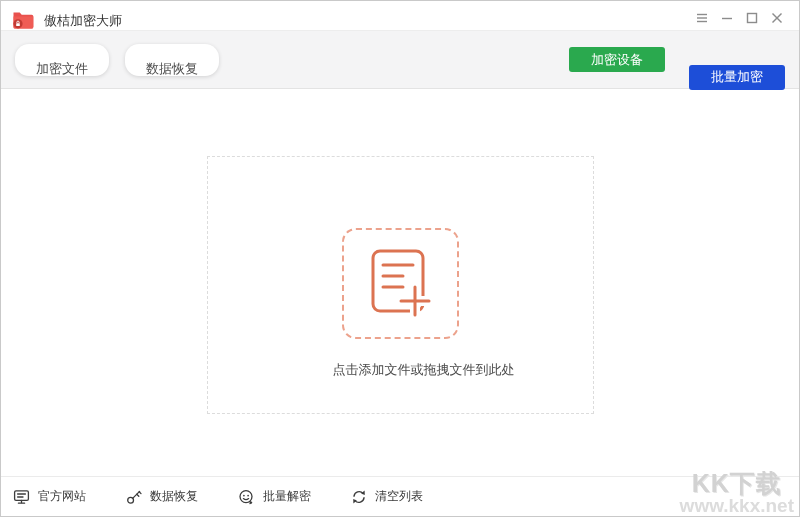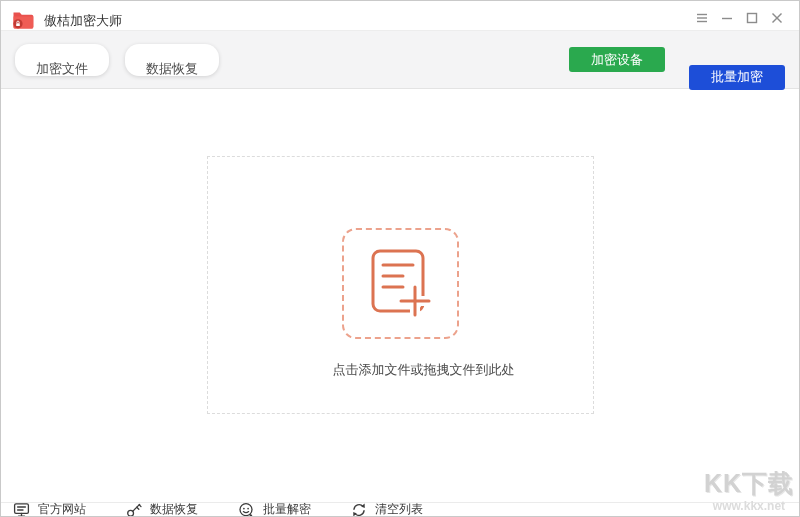--- a/index.html
+++ b/index.html
@@ -40,34 +40,34 @@
   .dropzone-outer { position:absolute; left:206px; top:66px; width:387px; height:258px;
                     border:1px dashed #dcdcdc; }
   .dropzone-inner { position:absolute; left:341px; top:138px; width:117px; height:111px;
                     border:2px dashed #eca28c; border-radius:14px;
                     display:flex; align-items:center; justify-content:center;
                     cursor:pointer; background:#fff; }
   .drop-hint { position:absolute; left:0; right:0; top:271px; text-align:center;
                font-size:13px; color:#4a4a4a;padding-left:47px; }
 
   
-  .footer { position:absolute; left:0; right:0; bottom:0; height:14px;
+  .footer { position:absolute; left:0; right:0; bottom:0; height:40px;
             background:#fff; border-top:1px solid #ebebeb;
             display:flex; align-items:center; padding-left:12px; }
   .footer-item { display:flex; align-items:center; margin-right:40px; cursor:pointer; }
   .footer-item svg { stroke:#3c3c3c; }
   .footer-label { font-size:12px; color:#3a3a3a; margin-left:8px; }
 
   
   .watermark { position:absolute; right:5px; bottom:2px; text-align:center;
                pointer-events:none; z-index:5; }
   .watermark-logo { font-size:25px; font-weight:bold; color:#d2d2d2;
                     letter-spacing:1px; line-height:30px;
                     text-shadow:1px 1px 0 #e6e6e6; }
-  .watermark-url { font-size:12px; font-weight:bold; color:#dcdcdc; line-height:16px; }
+  .watermark-url { font-size:19px; font-weight:bold; color:#dcdcdc; line-height:16px; }
 
   svg { display:block; }
 </style>
 </head>
 <body>
 
 <div class="window">
 
   <div class="titlebar">
     <span class="app-icon">

